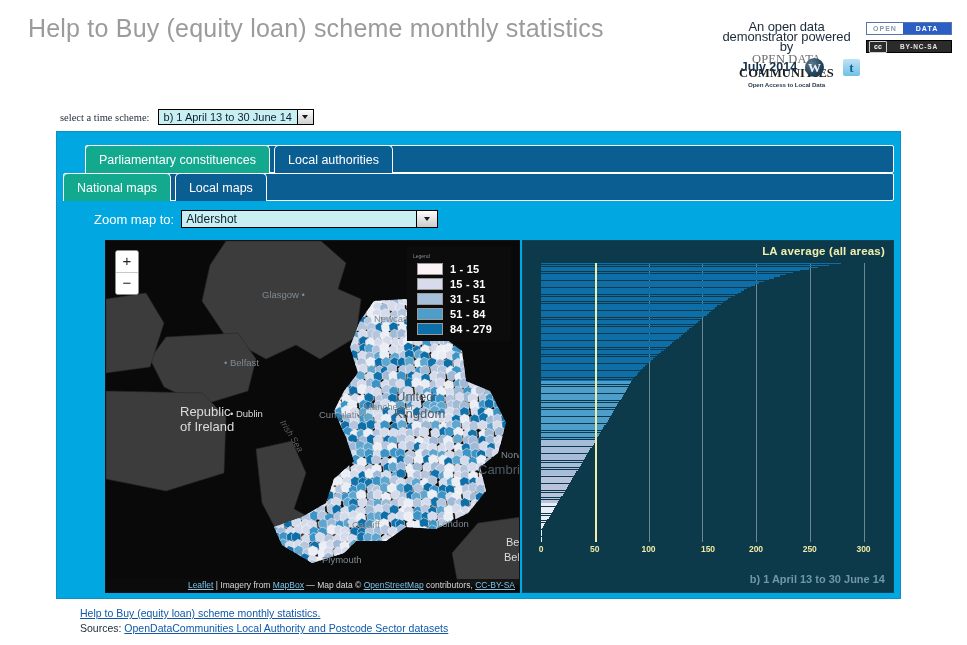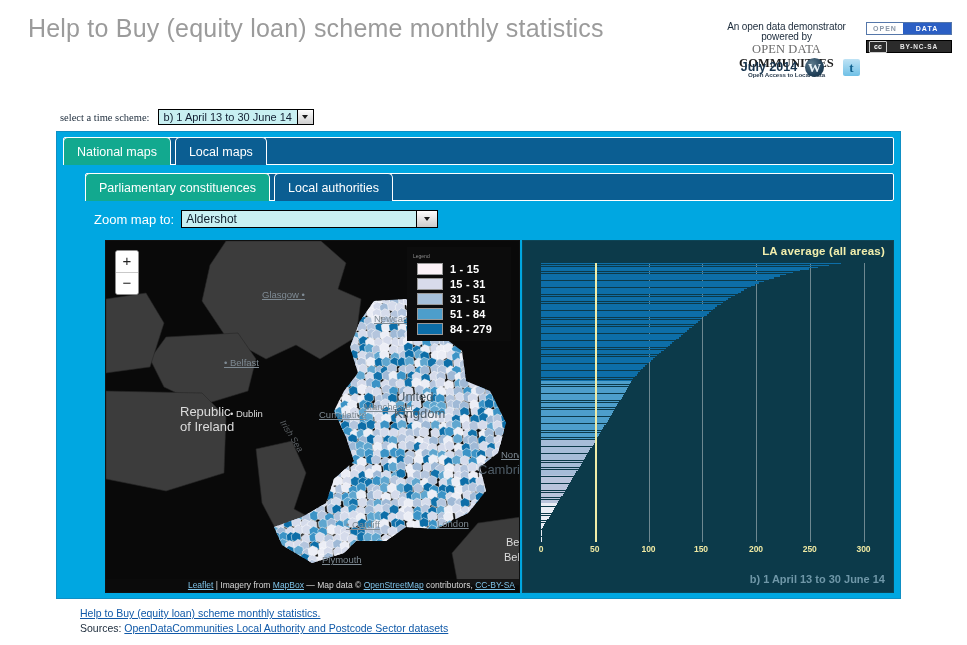--- a/index.html
+++ b/index.html
@@ -19,21 +19,21 @@
   }
   .subtitle{
     position:absolute;left:28px;top:62px;
     font-size:14.5px;color:#16334d;line-height:20px;white-space:nowrap;
   }
   .subtitle div{white-space:nowrap;}
 
   .brand{
     position:absolute;right:108px;top:22px;text-align:center;width:145px;
   }
-  .brand .l1{font-size:10px;color:#1b2a3a;line-height:10px;letter-spacing:-.1px;}
+  .brand .l1{font-size:13px;color:#1b2a3a;line-height:10px;letter-spacing:-.1px;}
   .brand .l2{font-size:12.5px;color:#6b6b6b;line-height:14px;font-family:"Liberation Serif",serif;letter-spacing:.1px;}
   .brand .l2 b{color:#1b1b1b;font-weight:bold;}
   .brand .l3{font-size:6.2px;color:#2c3e50;line-height:9px;font-weight:bold;letter-spacing:-.1px;}
 
   .badge-open{
     position:absolute;left:866px;top:22px;width:86px;height:13px;
     border:1px solid #5577aa;background:#ffffff;box-sizing:border-box;
     display:flex;align-items:stretch;
   }
   .badge-open .bo-a{flex:0 0 36px;display:flex;align-items:center;justify-content:center;
@@ -146,21 +146,21 @@
   .legend{
     position:absolute;right:8px;top:6px;width:104px;background:#0c0c0c;
     z-index:40;padding:6px 4px 5px 4px;box-sizing:border-box;
   }
   .legend .lg-title{font-size:5px;color:#8e8e8e;margin-bottom:2px;margin-left:2px;}
   .legend .lg-item{display:flex;align-items:center;height:15px;}
   .legend .sw{width:26px;height:12px;border:1px solid #9a9a9a;margin-right:7px;margin-left:6px;box-sizing:border-box;}
   .legend .lg-lbl{color:#ffffff;font-size:11px;font-weight:bold;letter-spacing:.2px;}
 
   .maplabel{position:absolute;color:#dcdcdc;font-size:9.5px;white-space:nowrap;z-index:20;}
-  .maplabel.dim{color:#7e8a93;text-decoration:underline;}
+  .maplabel.dim{color:#7e8a93;}
   .maplabel.big{font-size:13px;color:#4f5d68;}
 
   .attrib{
     position:absolute;left:0;right:0;bottom:0;height:13px;background:rgba(12,12,12,.82);
     color:#d8d8d8;font-size:8.5px;line-height:13px;text-align:right;padding-right:4px;z-index:45;
     white-space:nowrap;
   }
   .attrib a{color:#7fc3e8;text-decoration:underline;}
 
   
@@ -222,37 +222,37 @@
       <div class="tp-val">b) 1 April 13 to 30 June 14</div>
       <div class="tp-arrow">
           <span class="caret"></span>
         </div>
     </div>
   </div>
 
   <div class="panel">
     <div class="panel-inner">
 
+      <div class="tabrow tabrow2">
+        <div class="tabstrip-bg"></div>
+        <div class="tab active">
+          <span>Parliamentary constituences</span>
+        </div>
+        <div class="tab inactive">
+          <span>Local authorities</span>
+        </div>
+      </div>
+
       <div class="tabrow">
         <div class="tabstrip-bg"></div>
         <div class="tab active">
           <span>National maps</span>
         </div>
         <div class="tab inactive">
           <span>Local maps</span>
-        </div>
-      </div>
-
-      <div class="tabrow tabrow2">
-        <div class="tabstrip-bg"></div>
-        <div class="tab active">
-          <span>Parliamentary constituences</span>
-        </div>
-        <div class="tab inactive">
-          <span>Local authorities</span>
         </div>
       </div>
 
       <div class="zoomrow">
         <span class="zl">Zoom map to:</span>
         <div class="zoom-select">
           <div class="zs-val">Aldershot</div>
           <div class="zs-arrow">
               <span class="caret"></span>
             </div>
@@ -1780,21 +1780,21 @@
               <div class="bar" style="top: 271.937px; height: 1.41582px; width: 1.075px; background: rgb(233, 237, 245);"></div>
               <div class="bar" style="top: 273.703px; height: 1.41582px; width: 1.075px; background: rgb(233, 237, 245);"></div>
               <div class="bar" style="top: 275.468px; height: 1.41582px; width: 1.075px; background: rgb(233, 237, 245);"></div>
               <div class="bar" style="top: 277.234px; height: 1.41582px; width: 1.075px; background: rgb(233, 237, 245);"></div>
               <div class="avgline" style="left: 53.75px; background: rgb(240, 237, 168);"></div>
             </div>
           <div class="xaxis" id="xaxis">
               <span class="xtick" style="left: 0px;">0</span>
               <span class="xtick" style="left: 53.75px;">50</span>
               <span class="xtick" style="left: 107.5px;">100</span>
-              <span class="xtick" style="left: 160px;">150</span>
+              <span class="xtick" style="left: 167px;">150</span>
               <span class="xtick" style="left: 215px;">200</span>
               <span class="xtick" style="left: 268.75px;">250</span>
               <span class="xtick" style="left: 322.5px;">300</span>
             </div>
           <div class="chart-foot">
             <div>b) 1 April 13 to 30 June 14</div>
           </div>
         </div>
 
       </div>

